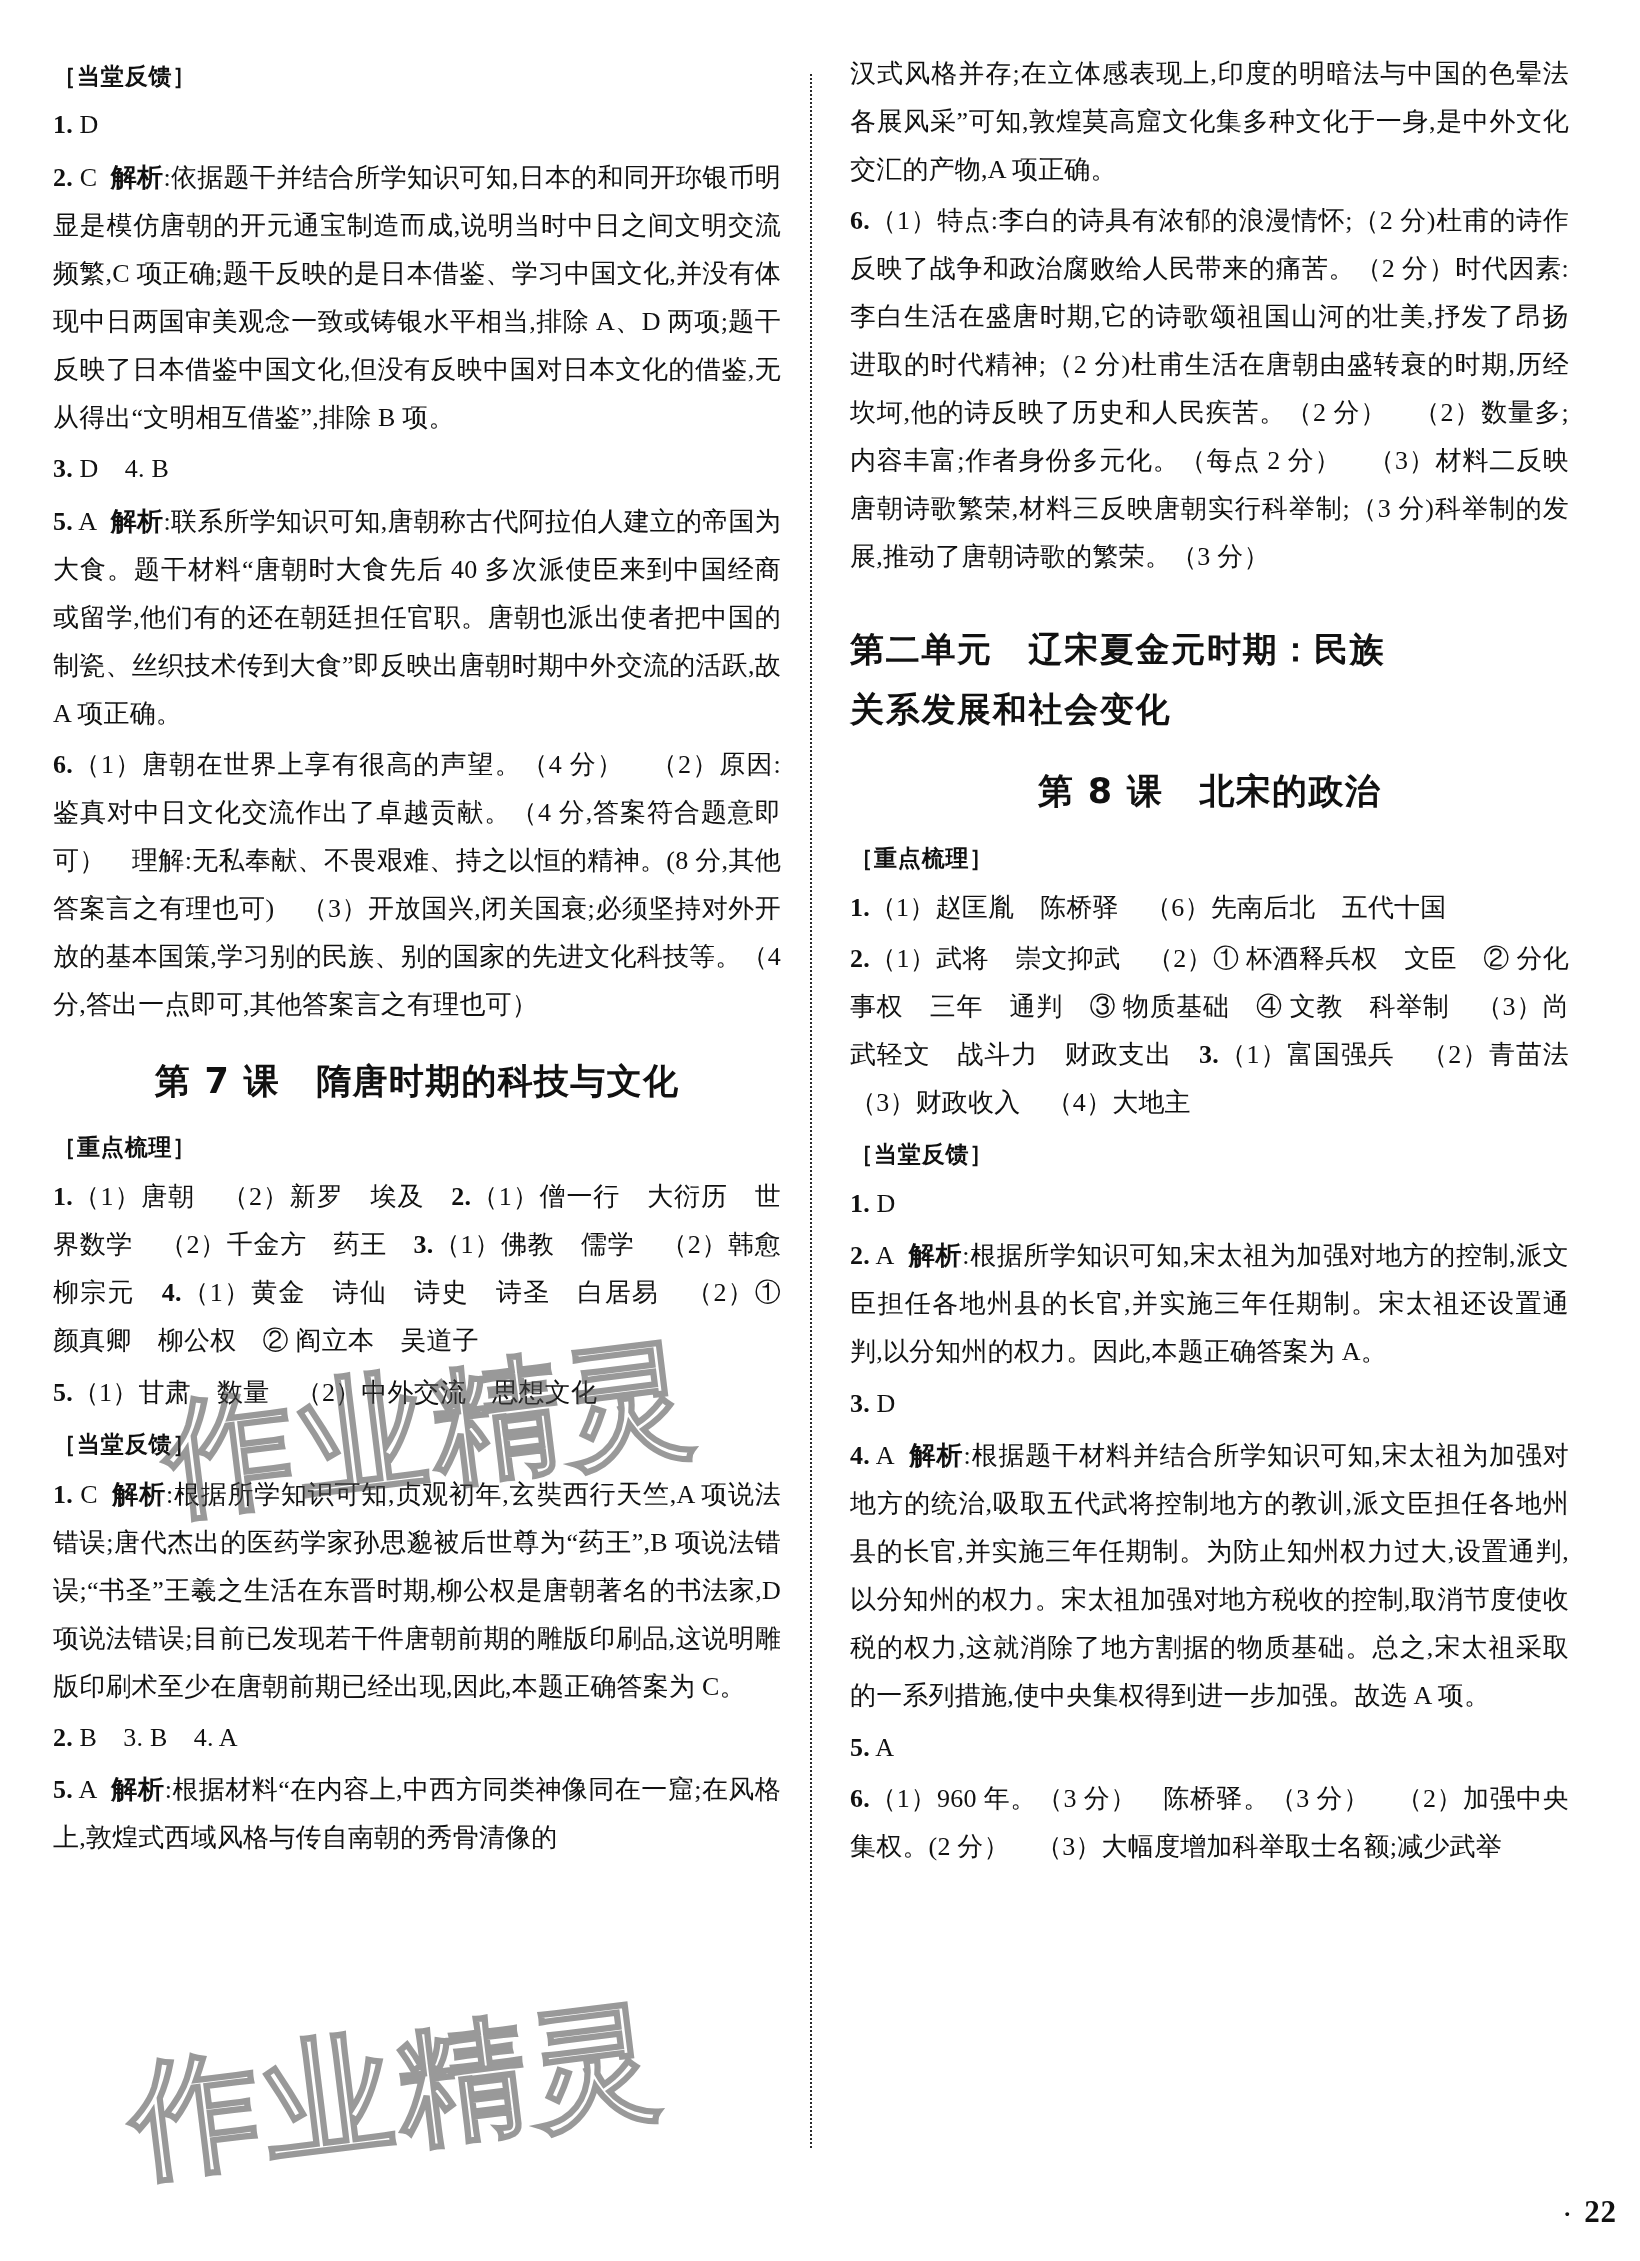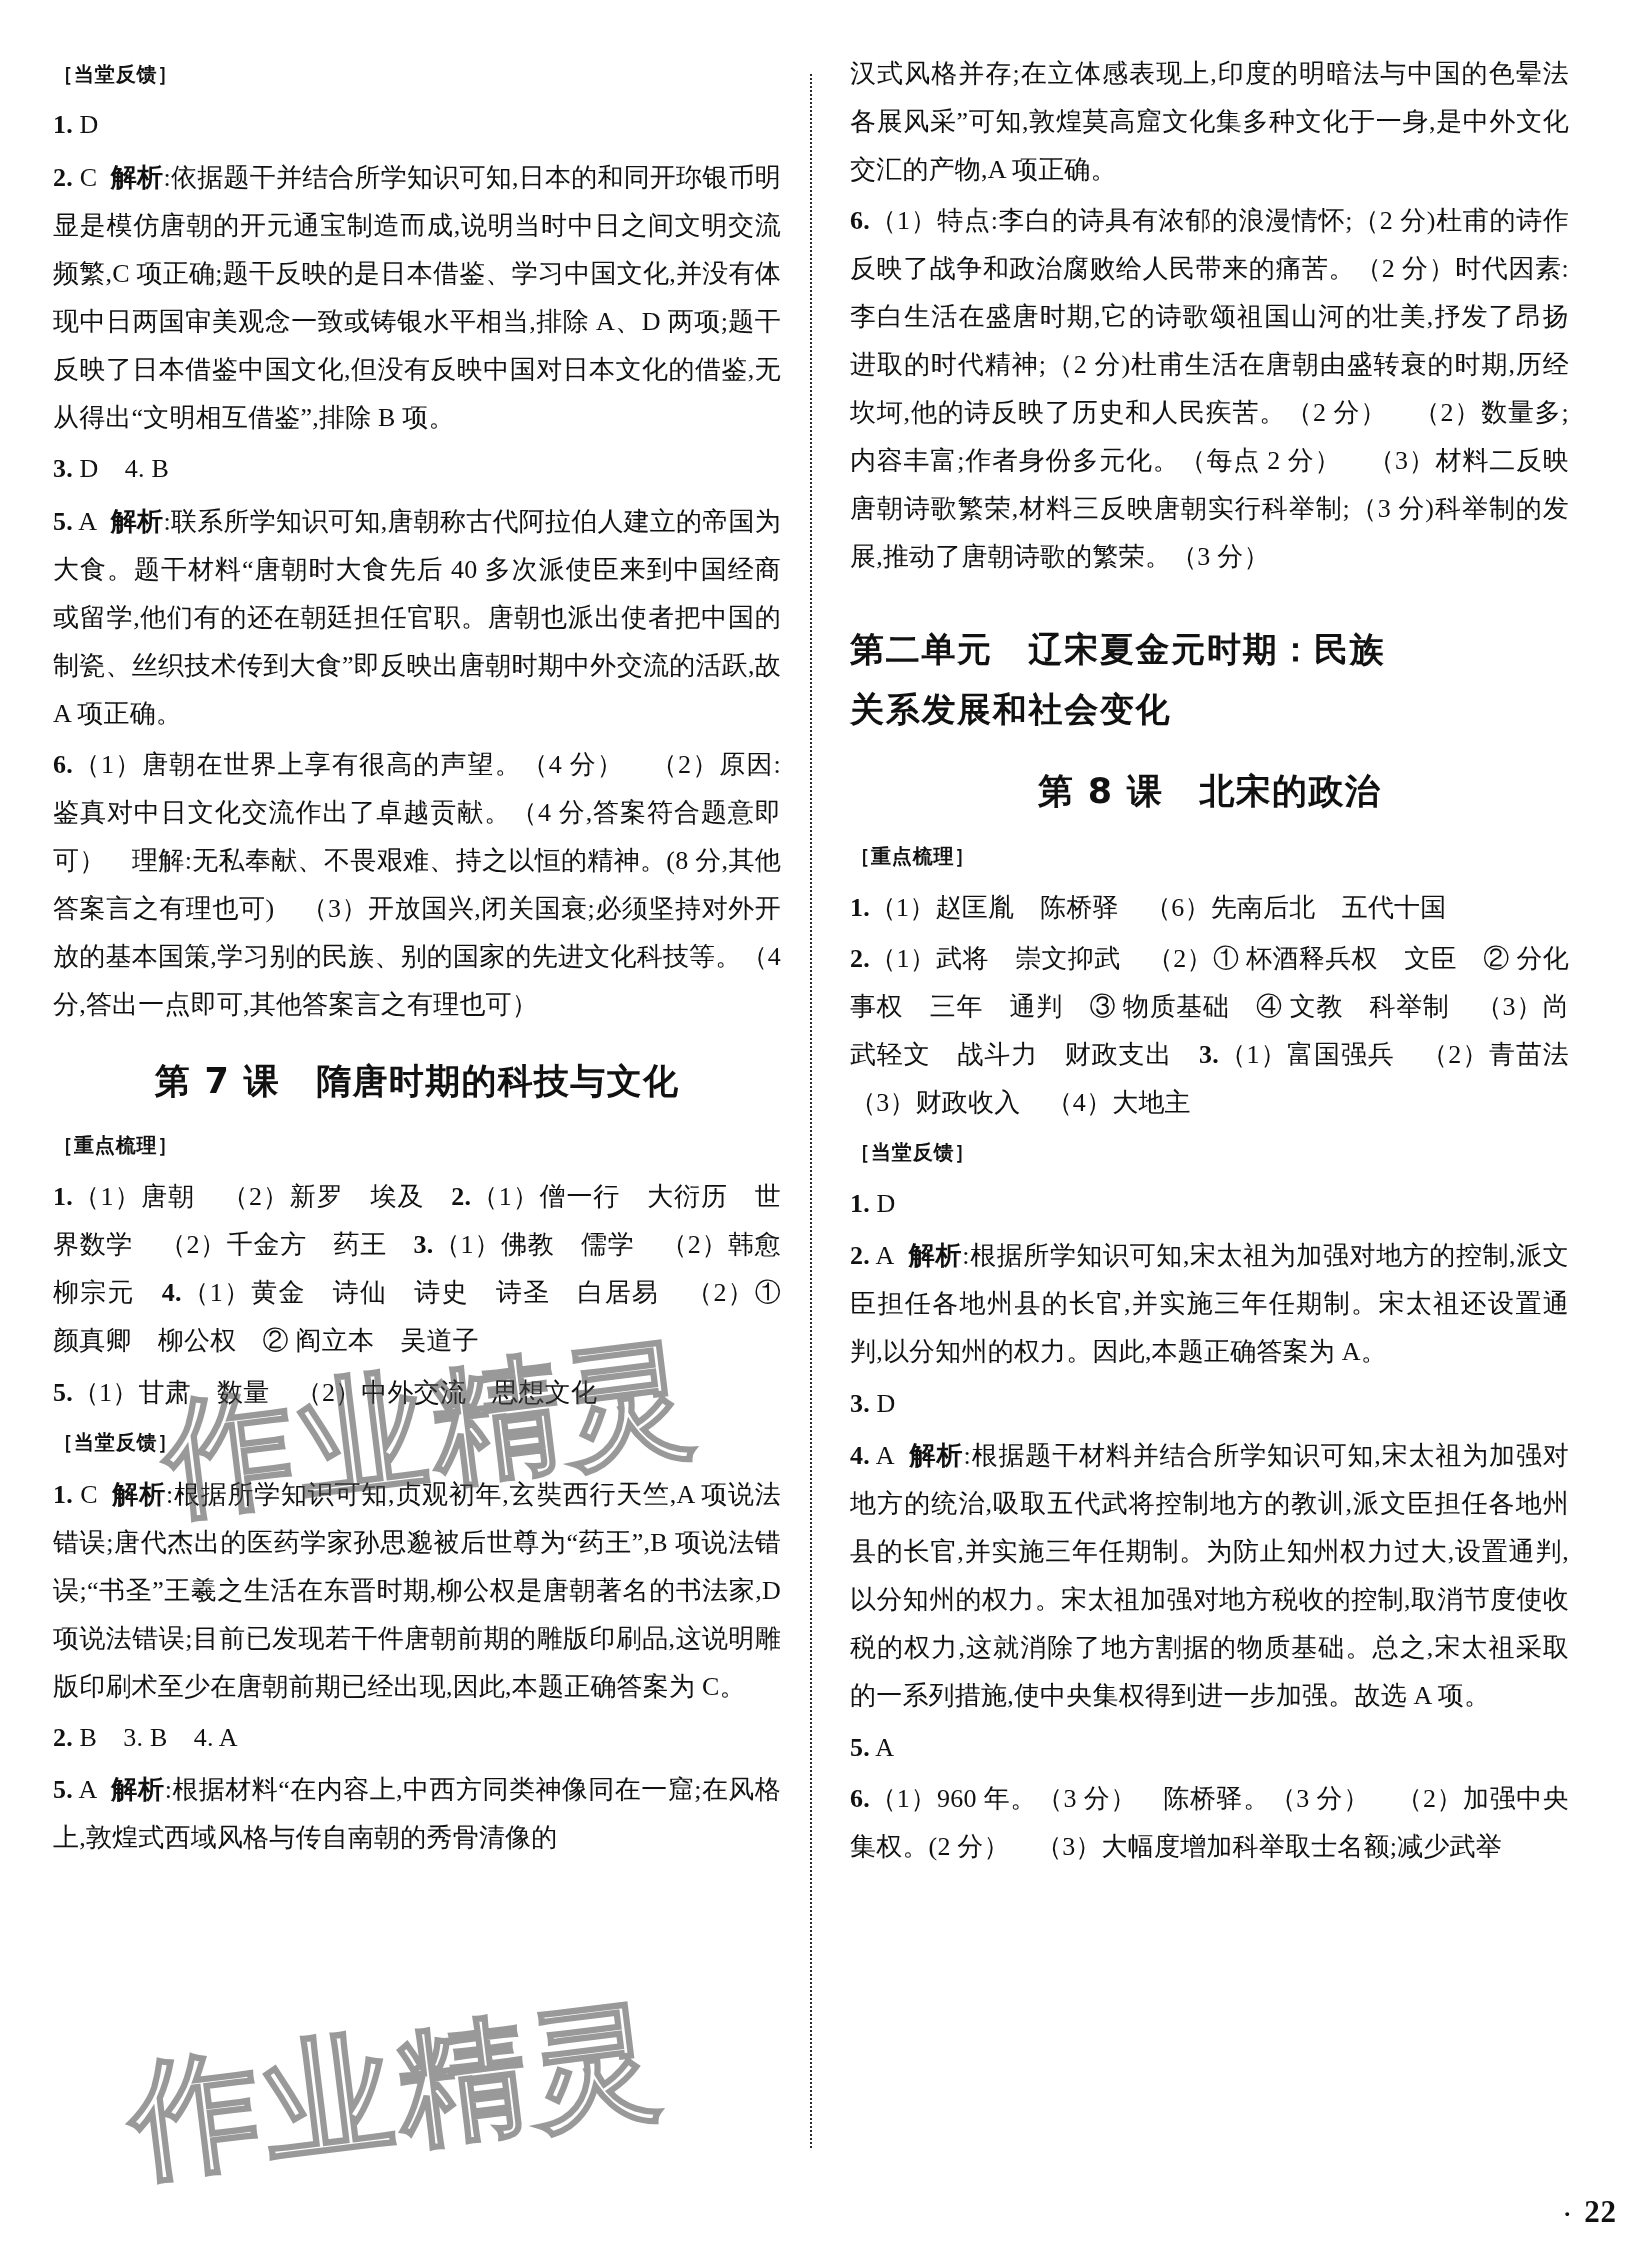--- a/index.html
+++ b/index.html
@@ -49,25 +49,25 @@
     font-size: 26px;
     line-height: 48px;
     letter-spacing: 0.2px;
     text-align: justify;
     text-justify: inter-ideograph;
     word-break: break-all;
   }
 
   .bracket-head {
     font-weight: bold;
-    font-size: 20px;
+    font-size: 23px;
     line-height: 48px;
     margin: 1.7px 0 1.7px 0;
     letter-spacing: 0.9px;
-    font-family: Liberation Mono, monospace;
+    font-family: Liberation Sans, sans-serif;
   }
 
   .qnum {
     font-weight: bold;
     font-family: "Liberation Serif", serif;
   }
   .jiexi {
     font-weight: bold;
     font-family: "DejaVu Sans", "Liberation Sans", sans-serif;
     letter-spacing: 0.4px;

